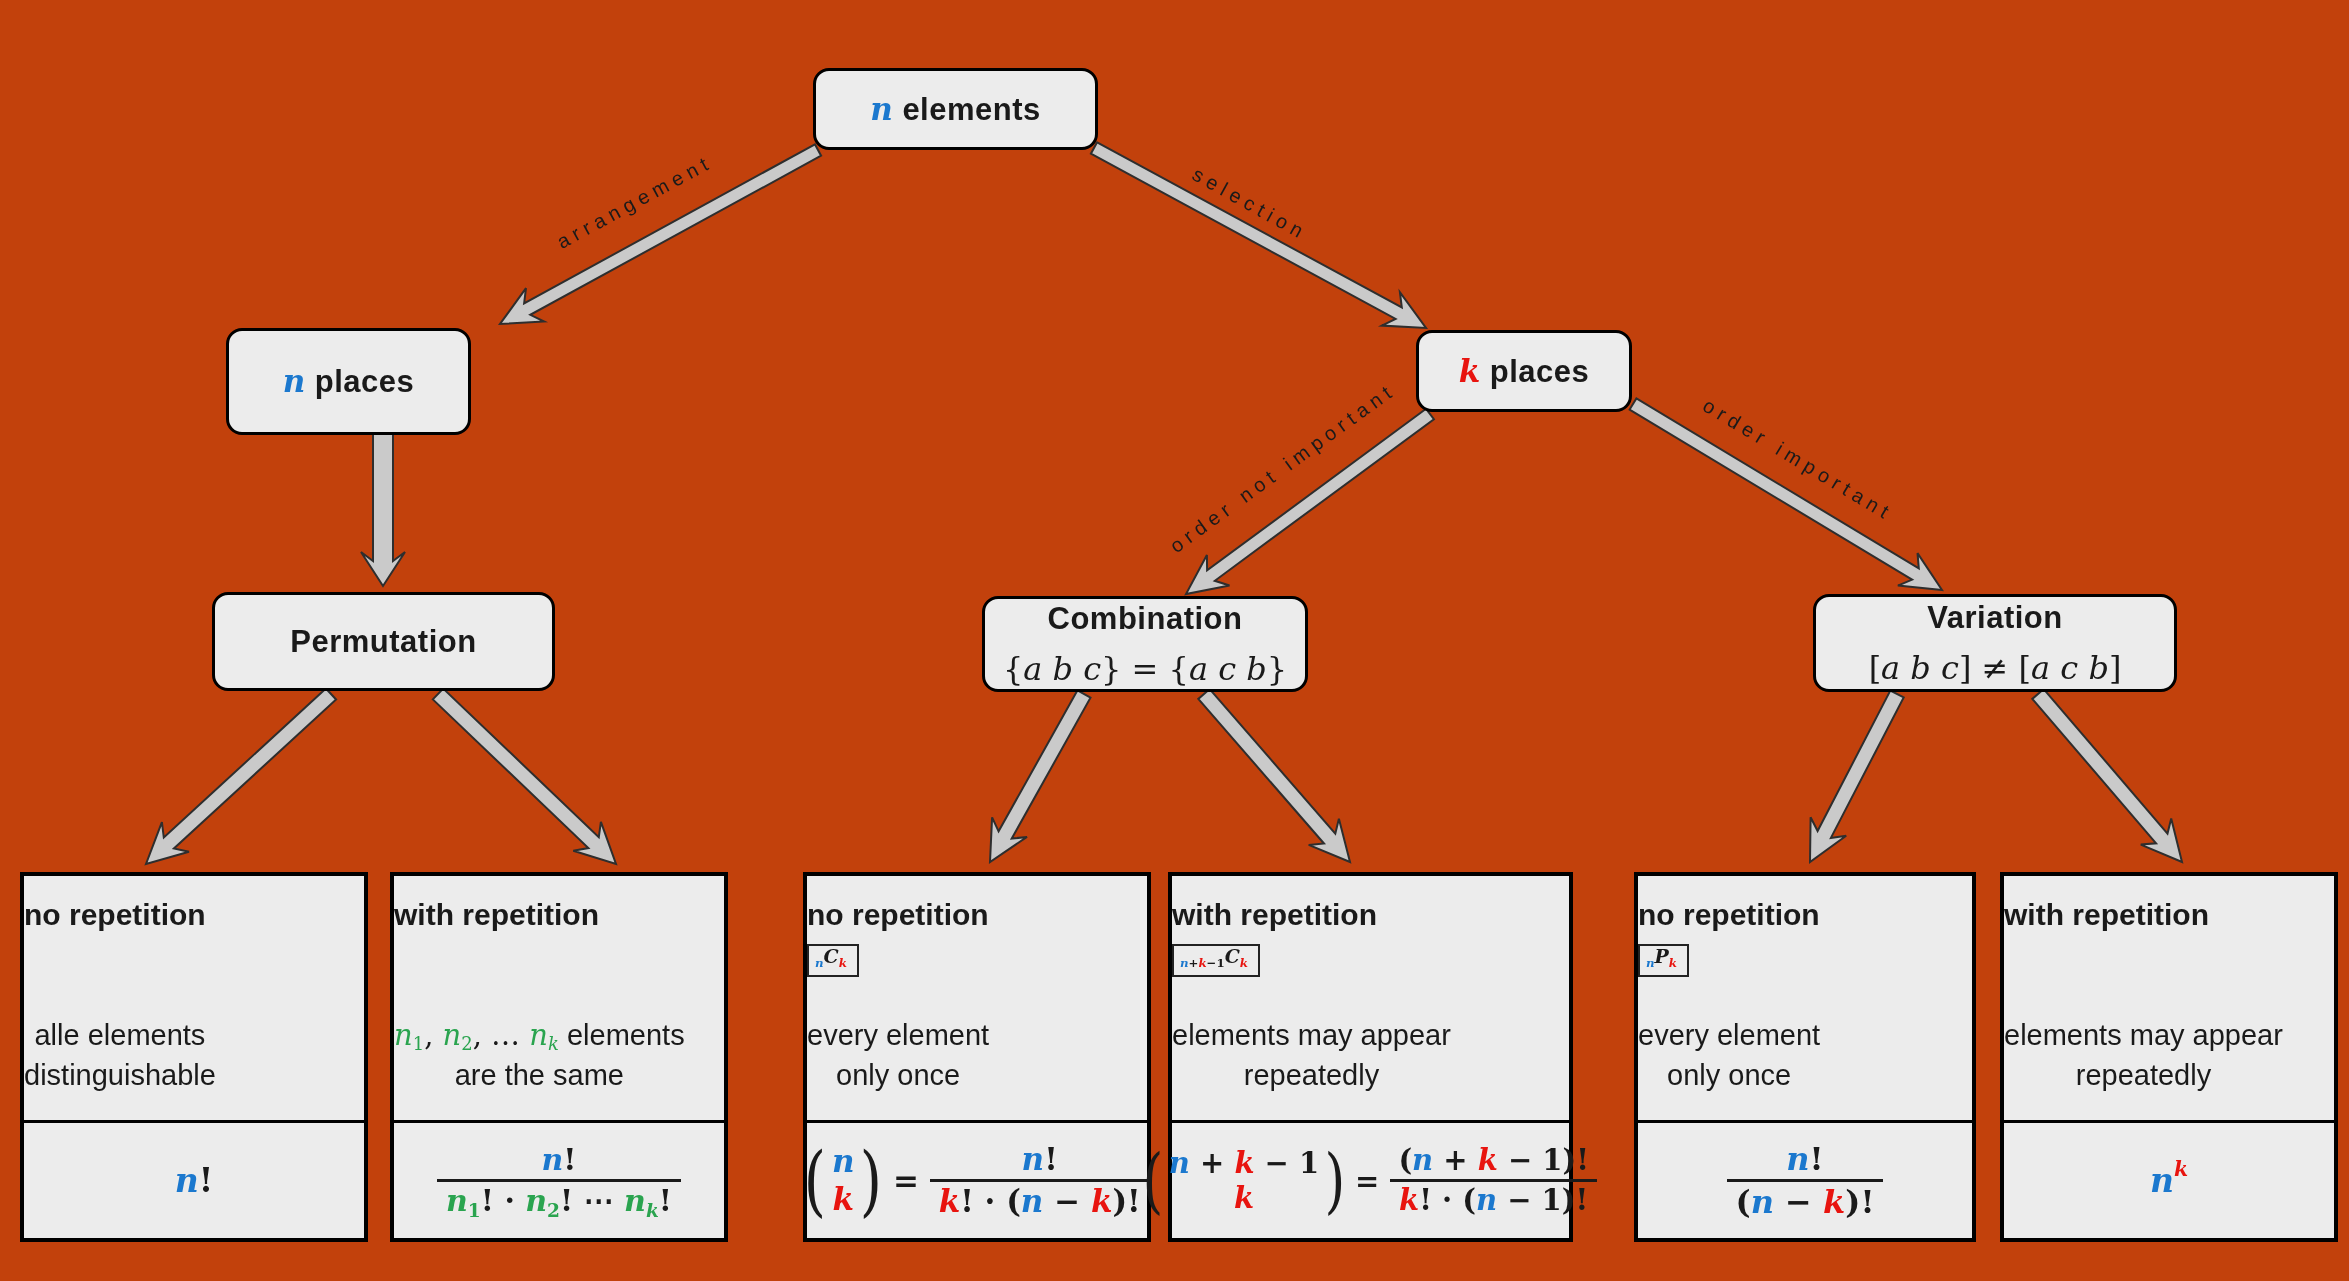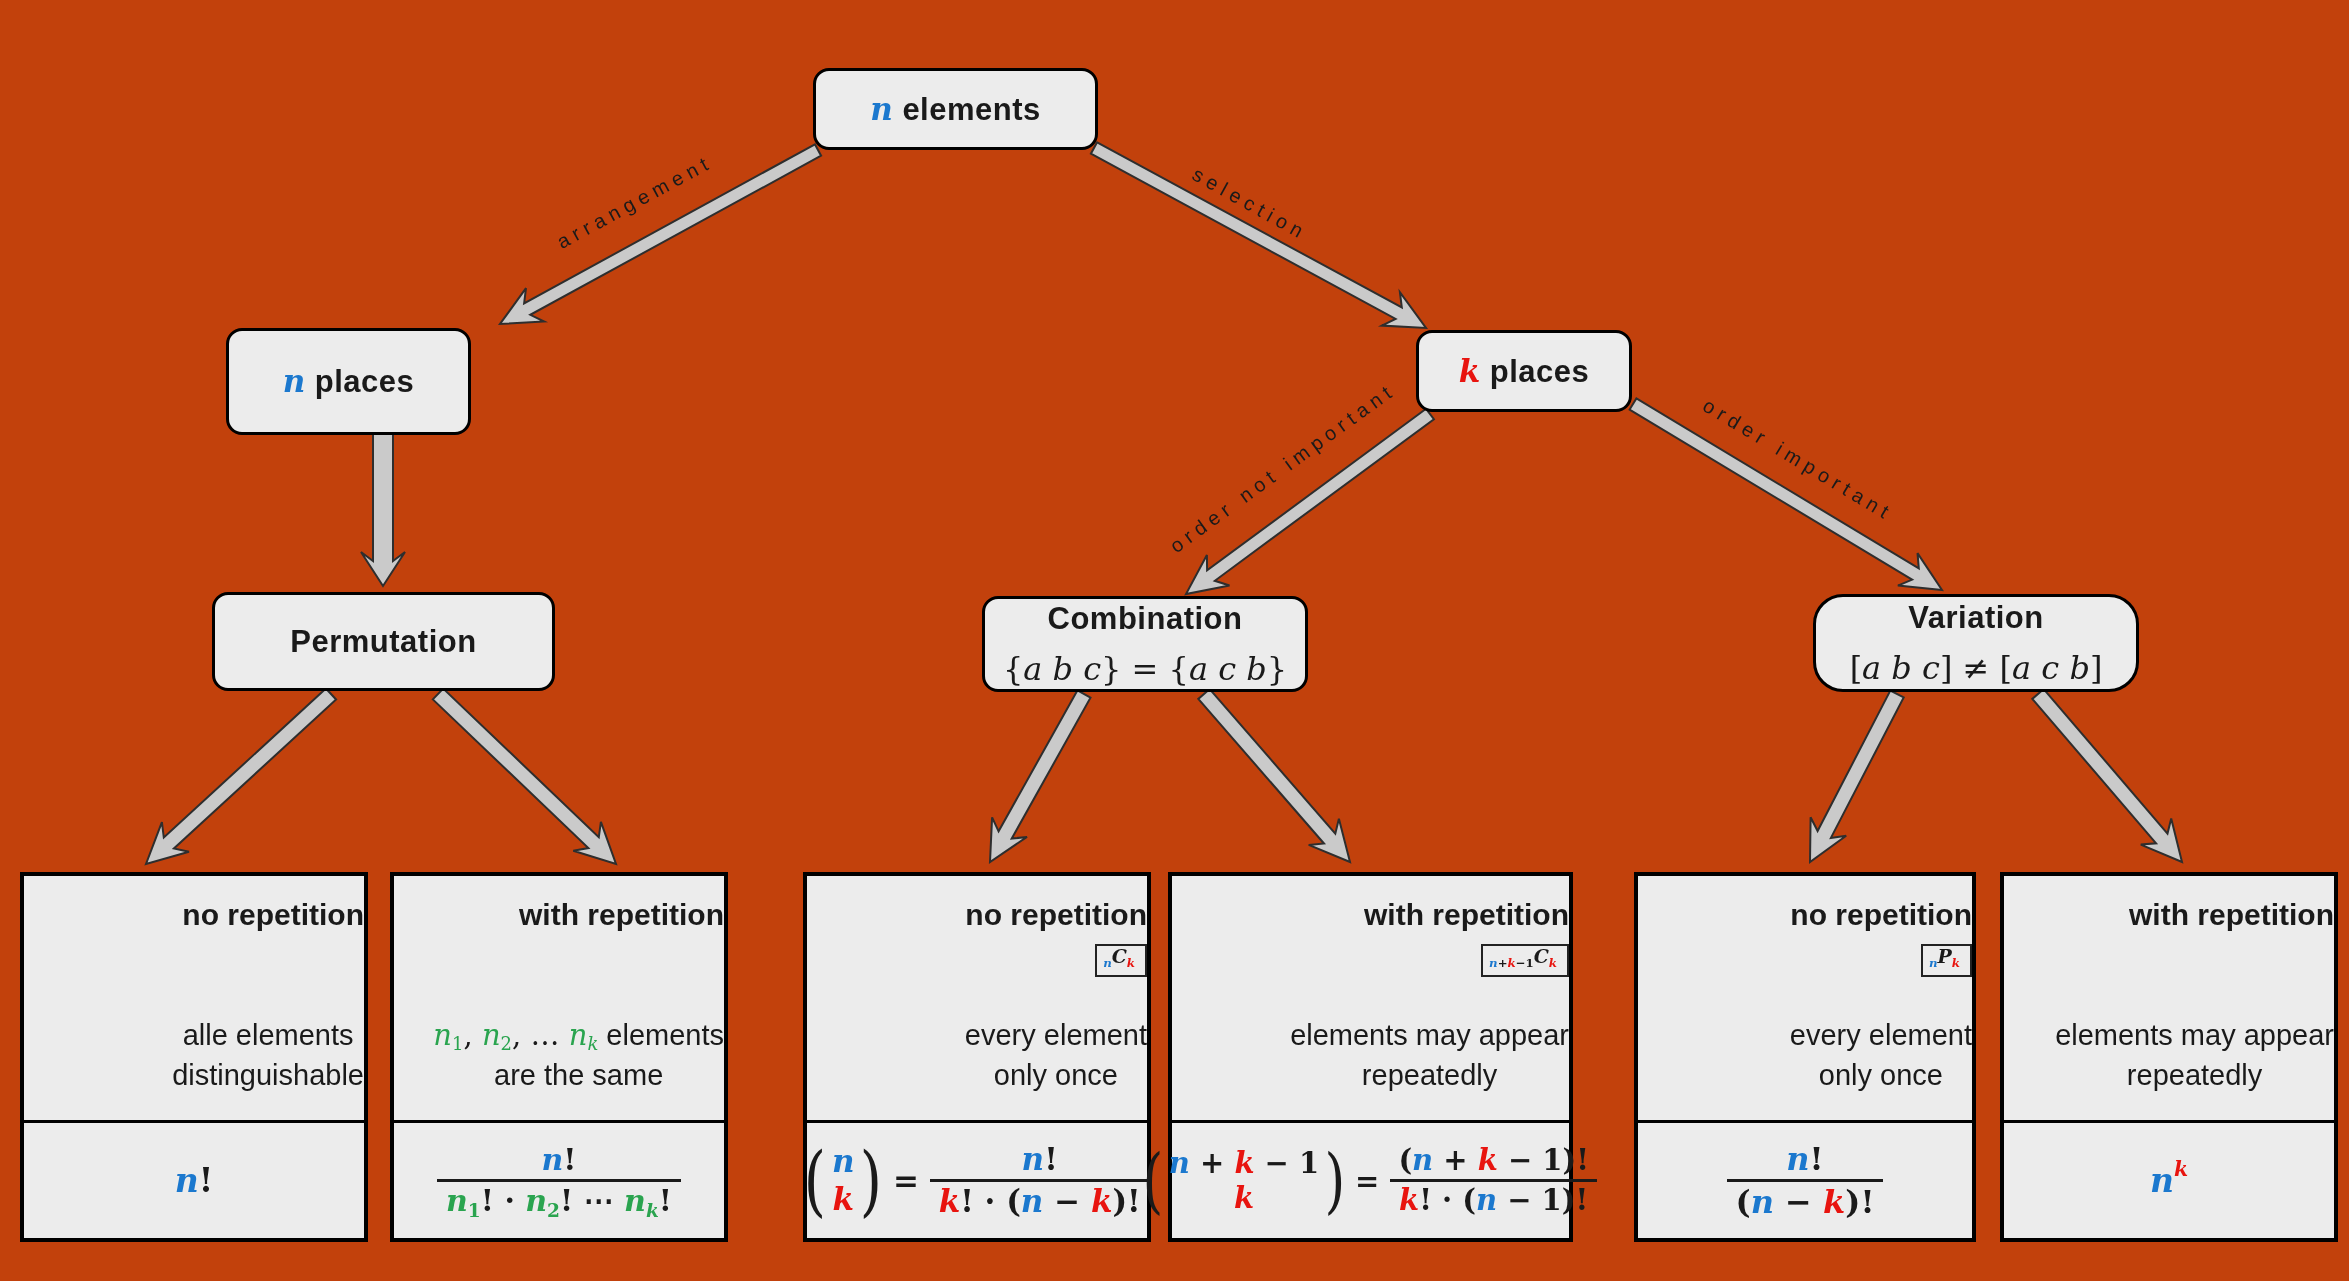--- a/index.html
+++ b/index.html
@@ -18,34 +18,34 @@
     display:flex; flex-direction:column; align-items:center; justify-content:center;
   }
   .node .ntitle{font-size:31px; font-weight:bold; letter-spacing:.5px; white-space:nowrap;}
   .node .nsub{font-size:32px; margin-top:13px; white-space:nowrap; font-family:"DejaVu Serif",serif;}
 
   #node-root{left:813px; top:68px; width:285px; height:82px;}
   #node-n-places{left:226px; top:328px; width:245px; height:107px;}
   #node-k-places{left:1416px; top:330px; width:216px; height:82px;}
   #node-permutation{left:212px; top:592px; width:343px; height:99px;}
   #node-combination{left:982px; top:596px; width:326px; height:96px;}
-  #node-variation{left:1813px; top:594px; width:326px; height:98px;border-radius:30px;}
+  #node-variation{left:1813px; top:594px; width:364px; height:98px;}
 
   
   .edge-label{
     position:absolute; font-size:20px; letter-spacing:5.5px; color:#1a1a1a;
     white-space:nowrap; transform:translate(-50%,-50%) rotate(var(--r));
   }
 
   
   .leaf{
     position:absolute; top:872px; height:370px; background:var(--node-fill);
     border:4px solid #000; box-sizing:border-box; display:flex; flex-direction:column;
   }
-  .leaf-top{height:244px; border-bottom:3.5px solid #000; display:flex; flex-direction:column; align-items:flex-end;}
+  .leaf-top{height:244px; border-bottom:3.5px solid #000; display:flex; flex-direction:column; align-items:flex-start;}
   .leaf-title{margin-top:22px; font-size:30px; font-weight:bold; white-space:nowrap;}
   .badge{
     margin-top:12px; border:2px solid #222; padding:0 10px 7px 6px;
     font-family:"DejaVu Serif",serif; font-size:19px; font-weight:bold; line-height:1.15;
   }
   .desc{margin:auto 0 24px; text-align:center; font-size:29px; line-height:1.4; color:#151515;}
   .leaf-bottom{flex:1; display:flex; align-items:center; justify-content:center;}
 
   
   .formula{

